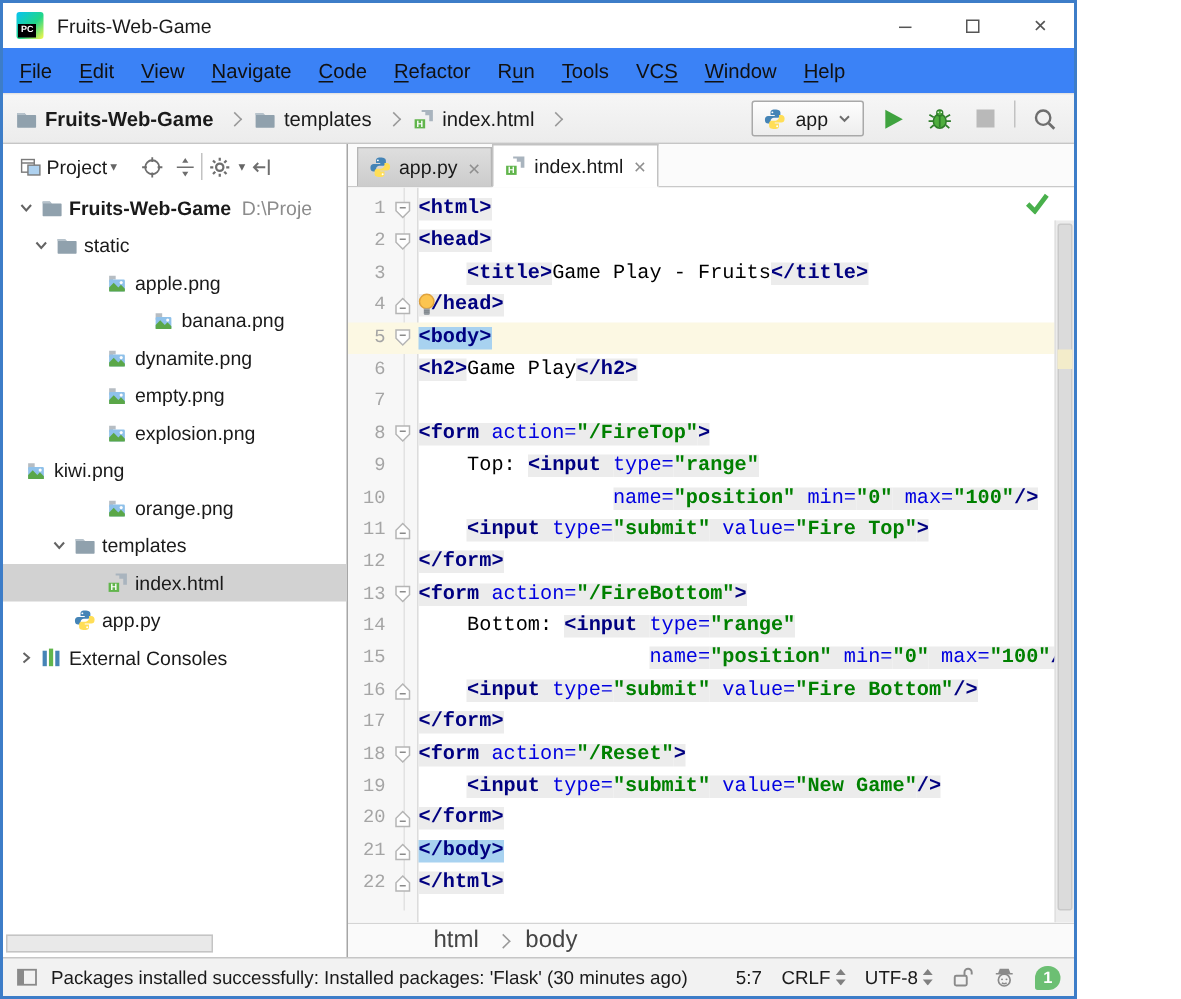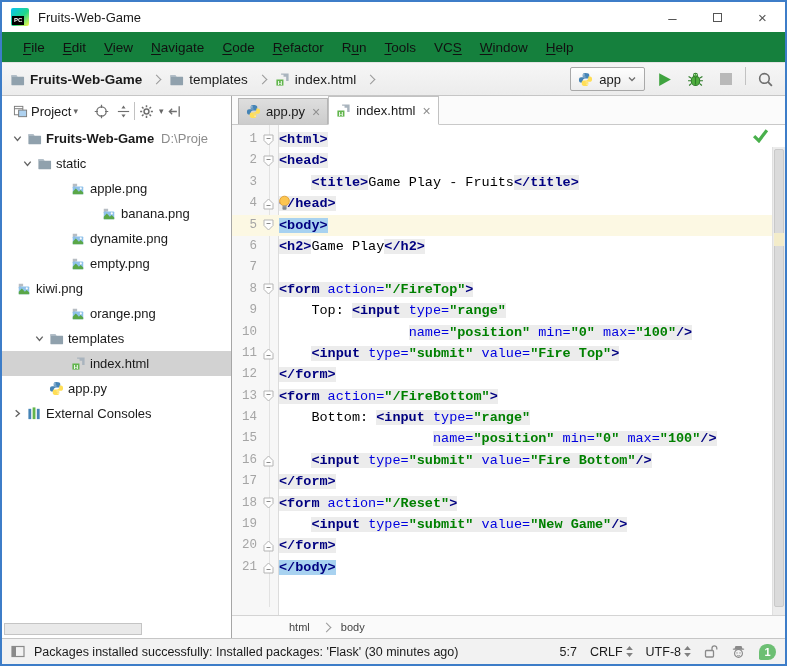--- a/index.html
+++ b/index.html
@@ -2,33 +2,33 @@
 <html style="--accent: #3d7dc8; --green: #3fa33f; --tag: #000080; --attr: #0000e0; --val: #008000; --tagbg: #ececec; --selblue: #a8d2f0; --curline: #fcf8e3; --treesel: #d2d2d2;"><head>
 <meta charset="utf-8">
 <style>
   :root{
     --accent:#3d7dc8; --green:#3fa33f; --tag:#000080; --attr:#0000e0; --val:#008000;
     --tagbg:#ececec; --selblue:#a8d2f0; --curline:#fcf8e3; --treesel:#d2d2d2;
   }
   *{box-sizing:border-box}
   html,body{margin:0;padding:0;background:#fff}
   body{font-family:"Liberation Sans","DejaVu Sans",sans-serif;color:#1a1a1a}
-  .window{width:787px;height:666px;border:2px solid var(--accent);display:flex;flex-direction:column;background:#fff;overflow:hidden}
+  .window{width:718px;height:666px;border:2px solid var(--accent);display:flex;flex-direction:column;background:#fff;overflow:hidden}
 
   
   .titlebar{flex:0 0 30px;display:flex;align-items:center;background:#fff}
   .logo{width:18px;height:18px;margin:0 9px;border-radius:2px;background:linear-gradient(135deg,#07c3f2,#21d789 55%,#fcf84a);position:relative;flex:none}
   .logo-inner{position:absolute;left:1px;bottom:1px;background:#000;color:#fff;font-size:6px;line-height:7px;padding:1px 2px;font-weight:bold}
   .title{font-size:13px}
   .wc{margin-left:auto;display:flex;height:100%}
   .wc .wbtn{width:45px;display:flex;align-items:center;justify-content:center;color:#555;font-size:15px}
   .maxbox{width:9px;height:9px;border:1px solid #555;display:inline-block}
 
   
-  .menubar{flex:0 0 30px;display:flex;align-items:center;padding-left:12px;background:#15803d}
+  .menubar{flex:0 0 30px;display:flex;align-items:center;padding-left:2px;background:#3b82f6}
   .mitem{padding:0 9px;font-size:13.5px;color:#111}
   .mitem u{text-underline-offset:2px}
 
   
   .toolbar{flex:0 0 34px;display:flex;align-items:center;background:linear-gradient(#f6f6f6,#ececec);border-top:1px solid #e3e3e3;border-bottom:1px solid #c6c6c6;padding:0 8px}
   .crumbs{display:flex;align-items:center;font-size:13.5px}
   .crumb{margin-left:5px;color:#1a1a1a}
   .crumb.b{font-weight:bold}
   .csep{width:7px;height:7px;border-top:1.5px solid #999;border-right:1.5px solid #999;transform:rotate(45deg);margin:0 9px 0 11px;flex:none}
   .tool-right{margin-left:auto;display:flex;align-items:flex-start;gap:7px}
@@ -72,21 +72,21 @@
   .sg-tag{color:var(--tag);font-weight:bold;background:var(--tagbg)}
   .sg-attr{color:var(--attr);font-weight:normal;background:var(--tagbg)}
   .sg-val{color:var(--val);font-weight:bold;background:var(--tagbg)}
   .sg-plain{color:#000}
   .sg-tagsel{color:var(--tag);font-weight:bold;background:var(--selblue)}
   .bulb{position:absolute;left:-2px;top:2px;z-index:2}
   .vcheck{position:absolute;top:3px;right:16px}
   .vscroll{position:absolute;top:22px;right:0;bottom:0;width:13px;background:#ececec;border-left:1px solid #e0e0e0}
   .vthumb{position:absolute;left:1px;right:1px;top:2px;bottom:8px;background:#dbdbdb;border:1px solid #c9c9c9;border-radius:2px}
   .vmark{position:absolute;left:1px;right:1px;top:86px;height:13px;background:#f3ecca}
-  .ecrumbs{flex:0 0 23px;border-top:1px solid #d4d4d4;background:#fafafa;display:flex;align-items:center;padding-left:55px;font-size:11px;color:#444}
+  .ecrumbs{flex:0 0 23px;border-top:1px solid #d4d4d4;background:#fafafa;display:flex;align-items:center;padding-left:55px;font-size:16px;color:#444}
   .ecrumb{margin:0 2px}
 
   
   .statusbar{flex:0 0 26px;border-top:1px solid #c6c6c6;background:#f2f2f2;display:flex;align-items:center;padding:0 9px;font-size:12.5px;color:#1a1a1a}
   .sb-msg{margin-left:9px;white-space:nowrap}
   .sb-right{margin-left:auto;display:flex;align-items:center;gap:13px}
   .sb-item{display:flex;align-items:center;gap:3px}
   .badge{min-width:17px;height:16px;background:#6cbf73;color:#fff;font-size:11px;font-weight:bold;border-radius:9px 9px 9px 2px;display:flex;align-items:center;justify-content:center;padding:0 2px}
   .icon{display:inline-flex;align-items:center;justify-content:center}
 </style>
@@ -308,20 +308,32 @@
             <span class="tchev"></span>
             <span class="ticon">
               <svg width="14" height="14" viewBox="0 0 16 16">
                 <path fill="#b6bdc3" d="M2 2h5v3H5v2H2z"></path>
                 <rect x="2" y="5" width="12" height="9" rx="1" fill="#8fc1ea"></rect>
                 <path fill="#5aa748" d="M2 14v-3l3.5-3.5L9 11l2-2 3 3v2z"></path>
                 <circle cx="11.2" cy="7.3" r="1.2" fill="#fdfdfd"></circle>
               </svg>
             </span>
             <span class="tlabel">empty.png</span>
+          </div>
+          <div class="trow" style="padding-left:54px">
+            <span class="tchev"></span>
+            <span class="ticon">
+              <svg width="14" height="14" viewBox="0 0 16 16">
+                <path fill="#b6bdc3" d="M2 2h5v3H5v2H2z"></path>
+                <rect x="2" y="5" width="12" height="9" rx="1" fill="#8fc1ea"></rect>
+                <path fill="#5aa748" d="M2 14v-3l3.5-3.5L9 11l2-2 3 3v2z"></path>
+                <circle cx="11.2" cy="7.3" r="1.2" fill="#fdfdfd"></circle>
+              </svg>
+            </span>
+            <span class="tlabel">explosion.png</span>
           </div>
           <div class="trow" style="">
             <span class="tchev"></span>
             <span class="ticon">
               <svg width="14" height="14" viewBox="0 0 16 16">
                 <path fill="#b6bdc3" d="M2 2h5v3H5v2H2z"></path>
                 <rect x="2" y="5" width="12" height="9" rx="1" fill="#8fc1ea"></rect>
                 <path fill="#5aa748" d="M2 14v-3l3.5-3.5L9 11l2-2 3 3v2z"></path>
                 <circle cx="11.2" cy="7.3" r="1.2" fill="#fdfdfd"></circle>
               </svg>
@@ -479,20 +491,24 @@
                 </svg></span><span class="ct"><span class="sg-tag">&lt;form </span><span class="sg-attr">action=</span><span class="sg-val">"/Reset"</span><span class="sg-tag">&gt;</span></span></div>
             <div class="cl"><span class="num">19</span><span class="fold"></span><span class="ct"><span class="sg-plain">    </span><span class="sg-tag">&lt;input </span><span class="sg-attr">type=</span><span class="sg-val">"submit"</span><span class="sg-attr"> value=</span><span class="sg-val">"New Game"</span><span class="sg-tag">/&gt;</span></span></div>
             <div class="cl"><span class="num">20</span><span class="fold"><svg width="11" height="12" viewBox="0 0 11 12">
                   <polygon points="5.5,1 10,5.5 10,11 1,11 1,5.5" fill="#fefefe" stroke="#b5b5b5"></polygon>
                   <line x1="3.5" y1="7.5" x2="7.5" y2="7.5" stroke="#8a8a8a"></line>
                 </svg></span><span class="ct"><span class="sg-tag">&lt;/form&gt;</span></span></div>
             <div class="cl"><span class="num">21</span><span class="fold"><svg width="11" height="12" viewBox="0 0 11 12">
                   <polygon points="5.5,1 10,5.5 10,11 1,11 1,5.5" fill="#fefefe" stroke="#b5b5b5"></polygon>
                   <line x1="3.5" y1="7.5" x2="7.5" y2="7.5" stroke="#8a8a8a"></line>
                 </svg></span><span class="ct"><span class="sg-tagsel">&lt;/body&gt;</span></span></div>
+            <div class="cl"><span class="num">22</span><span class="fold"><svg width="11" height="12" viewBox="0 0 11 12">
+                  <polygon points="5.5,1 10,5.5 10,11 1,11 1,5.5" fill="#fefefe" stroke="#b5b5b5"></polygon>
+                  <line x1="3.5" y1="7.5" x2="7.5" y2="7.5" stroke="#8a8a8a"></line>
+                </svg></span><span class="ct"><span class="sg-tag">&lt;/html&gt;</span></span></div>
           </div>
         <div class="vcheck" id="vcheck"><svg width="17" height="15" viewBox="0 0 16 14">
               <path d="M2 7.5l4.5 4.5L14 2" fill="none" stroke="#49b04c" stroke-width="3"></path>
             </svg></div>
         <div class="vscroll">
           <div class="vthumb"></div>
           <div class="vmark"></div>
         </div>
       </div>
       <div class="ecrumbs" id="ecrumbs">

